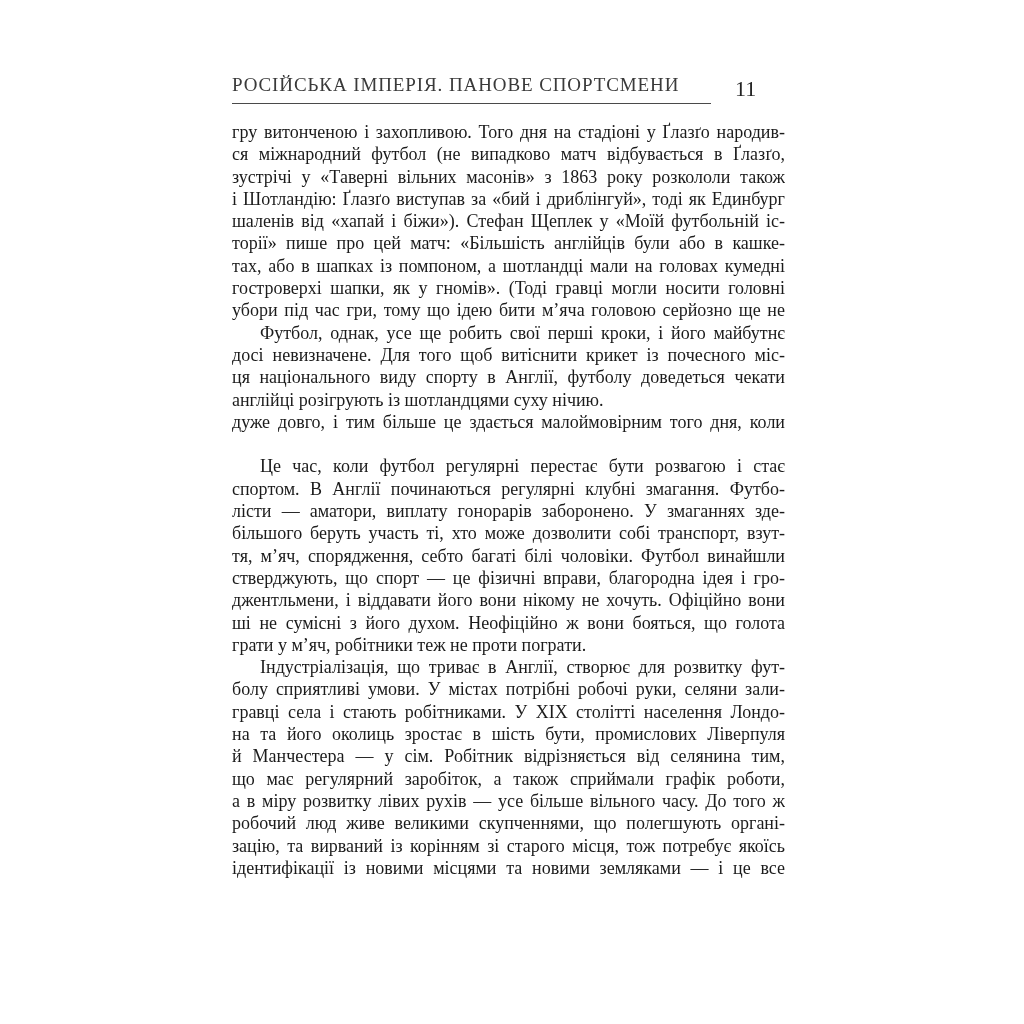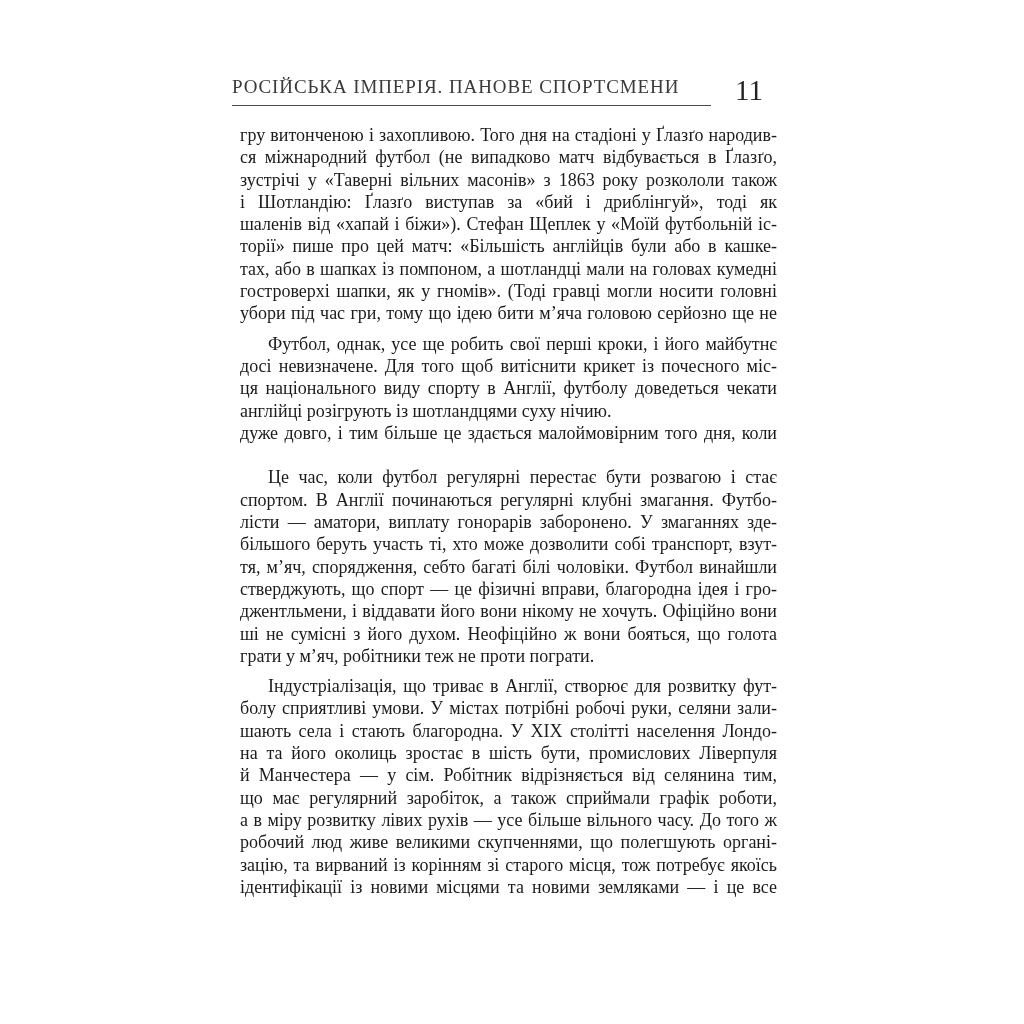--- a/index.html
+++ b/index.html
@@ -8,23 +8,23 @@
     font-family:"Liberation Serif","DejaVu Serif",serif;color:#1b1b1b;
     overflow:hidden;
   }
   .content{position:absolute;left:232px;top:74px;width:553px;}
   .header{display:flex;align-items:center;}
   .header-title{
     width:479px;border-bottom:1.5px solid #4a4a4a;padding-bottom:7px;
     font-size:19px;letter-spacing:0.9px;color:#3a3a3a;white-space:nowrap;
     font-weight:400;
   }
-  .page-num{font-size:29px;color:#242424;margin-left:24px;font-weight:400;}
+  .page-num{font-size:22px;color:#242424;margin-left:24px;font-weight:400;}
   .body-text{margin-top:17px;font-size:18px;line-height:22.3px;}
-  .para{margin:8px;}
+  .para{margin:0;}
   .para.gap{margin-top:22.3px;}
   .line{
     text-align:justify;text-align-last:justify;
     height:22.3px;overflow:hidden;white-space:normal;
   }
   .line.end{text-align-last:left;}
   .line.indent{text-indent:28px;}
 </style>
 </head>
 <body>
@@ -61,21 +61,21 @@
           <div class="line">більшого беруть участь ті, хто може дозволити собі транспорт, взут-</div>
           <div class="line">тя, м’яч, спорядження, себто багаті білі чоловіки. Футбол винайшли</div>
           <div class="line">стверджують, що спорт — це фізичні вправи, благородна ідея і гро-</div>
           <div class="line">джентльмени, і віддавати його вони нікому не хочуть. Офіційно вони</div>
           <div class="line">ші не сумісні з його духом. Неофіційно ж вони бояться, що голота</div>
           <div class="line end">грати у м’яч, робітники теж не проти пограти.</div>
         </div>
         <div class="para">
           <div class="line indent">Індустріалізація, що триває в Англії, створює для розвитку фут-</div>
           <div class="line">болу сприятливі умови. У містах потрібні робочі руки, селяни зали-</div>
-          <div class="line">шають села і стають благородна. У XIX столітті населення Лондо-</div>
+          <div class="line">гравці села і стають робітниками. У XIX столітті населення Лондо-</div>
           <div class="line">на та його околиць зростає в шість бути, промислових Ліверпуля</div>
           <div class="line">й Манчестера — у сім. Робітник відрізняється від селянина тим,</div>
           <div class="line">що має регулярний заробіток, а також сприймали графік роботи,</div>
           <div class="line">а в міру розвитку лівих рухів — усе більше вільного часу. До того ж</div>
           <div class="line">робочий люд живе великими скупченнями, що полегшують органі-</div>
           <div class="line">зацію, та вирваний із корінням зі старого місця, тож потребує якоїсь</div>
           <div class="line">ідентифікації із новими місцями та новими земляками — і це все</div>
         </div>
       </div>
   </div>

